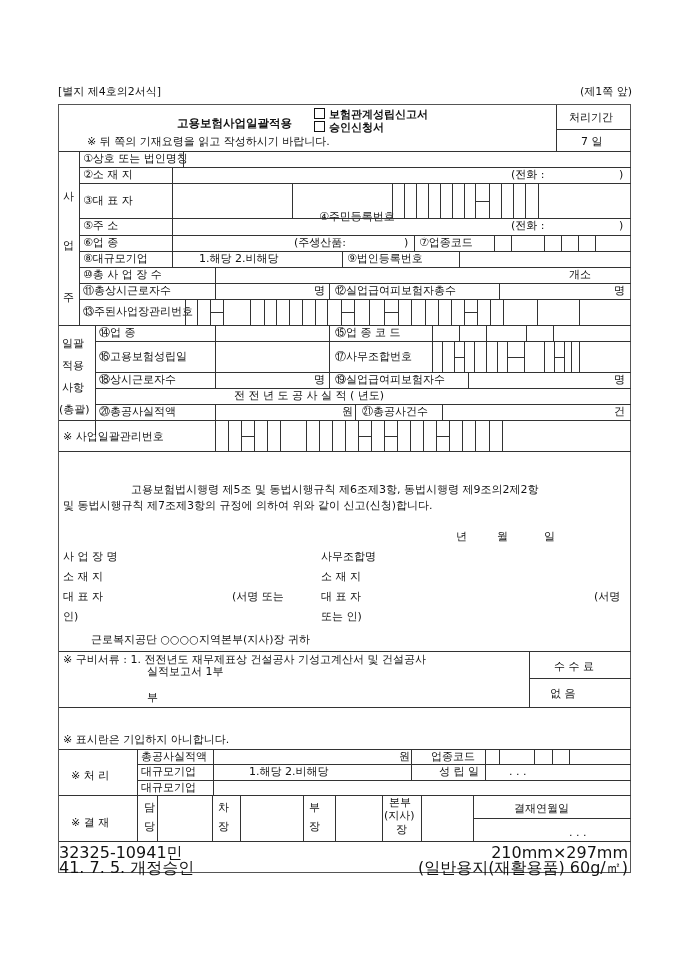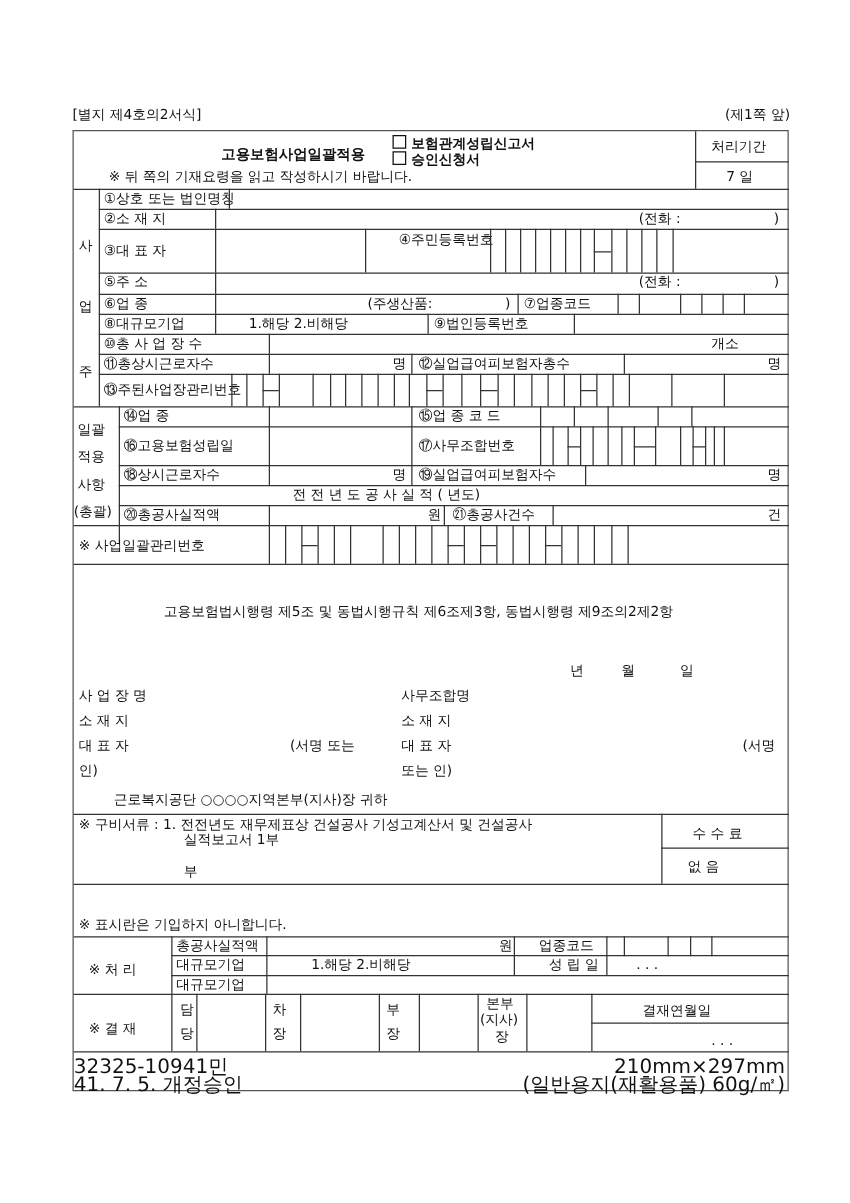--- a/index.html
+++ b/index.html
@@ -49,21 +49,21 @@
   <div class="ln v" style="left:113px; top:62px; height:16px;"></div>
   <div class="cell-in" style="left:114px; top:63px; width:340px; height:14px;"></div>
   <div class="t" style="left:452px; top:63px;">(전화 :</div>
   <div class="t" style="left:560px; top:63px;">)</div>
   <div class="ln h" style="left:20px; top:78px; width:552px;"></div>
 
   <div class="t" style="left:24px; top:89px;">③대 표 자</div>
   <div class="ln v" style="left:113px; top:78px; height:35px;"></div>
   <div class="cell-in" style="left:114px; top:79px; width:118px; height:33px;"></div>
   <div class="ln v" style="left:233px; top:78px; height:35px;"></div>
-  <div class="t" style="left:260px; top:80px;">④주민등록번호</div>
+  <div class="t" style="left:260px; top:105px;">④주민등록번호</div>
   <div class="ln v" style="left:333px; top:78px; height:35px;"></div>
   <div id="rrn-grid"></div>
   <div class="ln h" style="left:20px; top:113px; width:552px;"></div>
 
   <div class="t" style="left:24px; top:114px;">⑤주      소</div>
   <div class="ln v" style="left:113px; top:113px; height:17px;"></div>
   <div class="cell-in" style="left:114px; top:114px; width:340px; height:15px;"></div>
   <div class="t" style="left:452px; top:114px;">(전화 :</div>
   <div class="t" style="left:560px; top:114px;">)</div>
   <div class="ln h" style="left:20px; top:130px; width:552px;"></div>
@@ -152,20 +152,21 @@
   <div class="ln v" style="left:383px; top:299px; height:16px;"></div>
   <div class="cell-in" style="left:384px; top:300px; width:160px; height:14px;"></div>
   <div class="t" style="left:555px; top:300px;">건</div>
   <div class="ln h" style="left:0; top:315px; width:572px;"></div>
 
   <div class="t" style="left:4px; top:325px;">※ 사업일괄관리번호</div>
   <div id="bulkmgmt-grid"></div>
   <div class="ln h" style="left:0; top:346px; width:572px;"></div>
 
   <div class="t" style="left:72px; top:378px;">고용보험법시행령 제5조 및 동법시행규칙 제6조제3항, 동법시행령 제9조의2제2항</div>
+  <div class="t" style="left:4px; top:394px;">및 동법시행규칙 제7조제3항의 규정에 의하여 위와 같이 신고(신청)합니다.</div>
   <div class="t" style="left:397px; top:425px;">년</div>
   <div class="t" style="left:438px; top:425px;">월</div>
   <div class="t" style="left:485px; top:425px;">일</div>
 
   <div class="t" style="left:4px; top:445px;">사 업 장 명</div>
   <div class="t" style="left:4px; top:465px;">소   재   지</div>
   <div class="t" style="left:4px; top:485px;">대   표   자</div>
   <div class="t" style="left:173px; top:485px;">(서명 또는</div>
   <div class="t" style="left:4px; top:505px;">인)</div>
 

